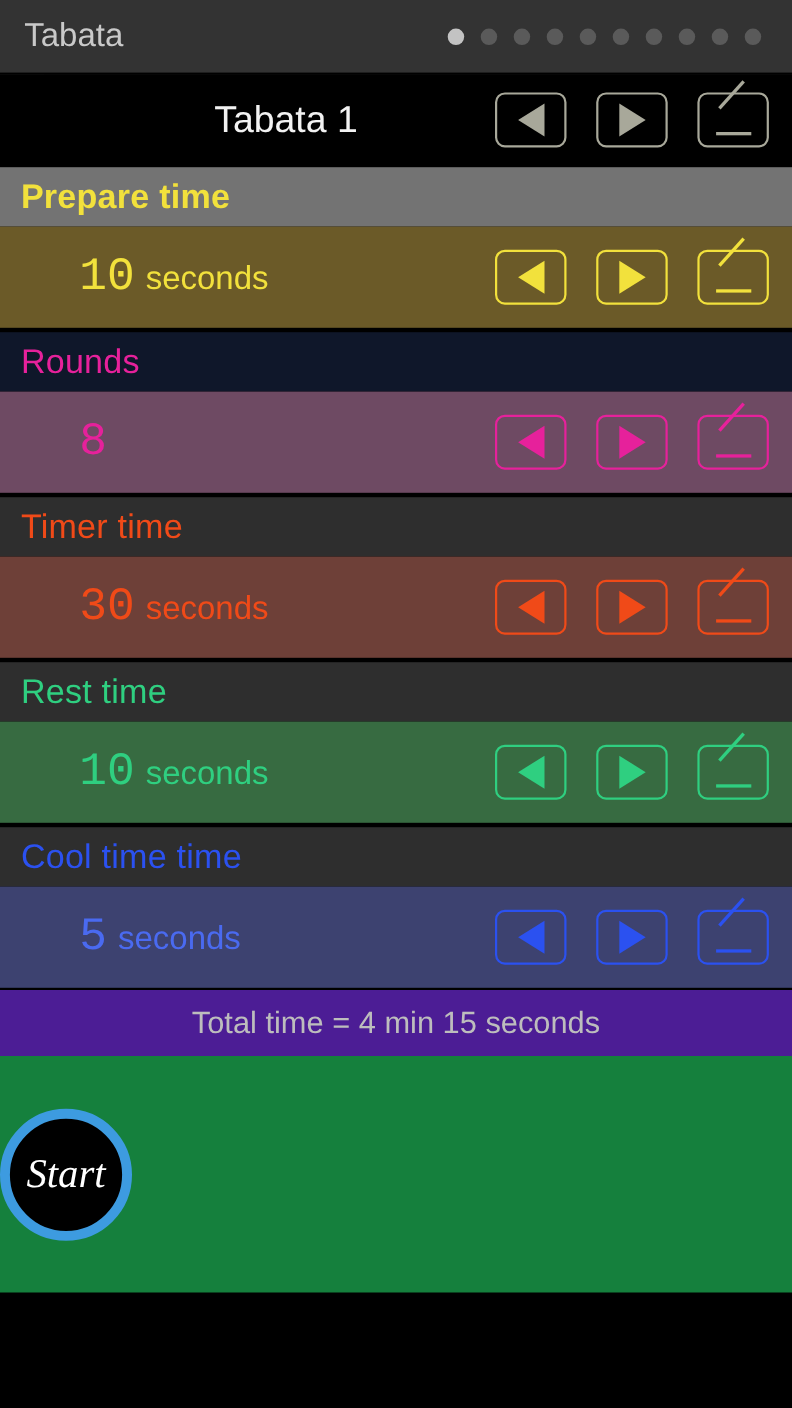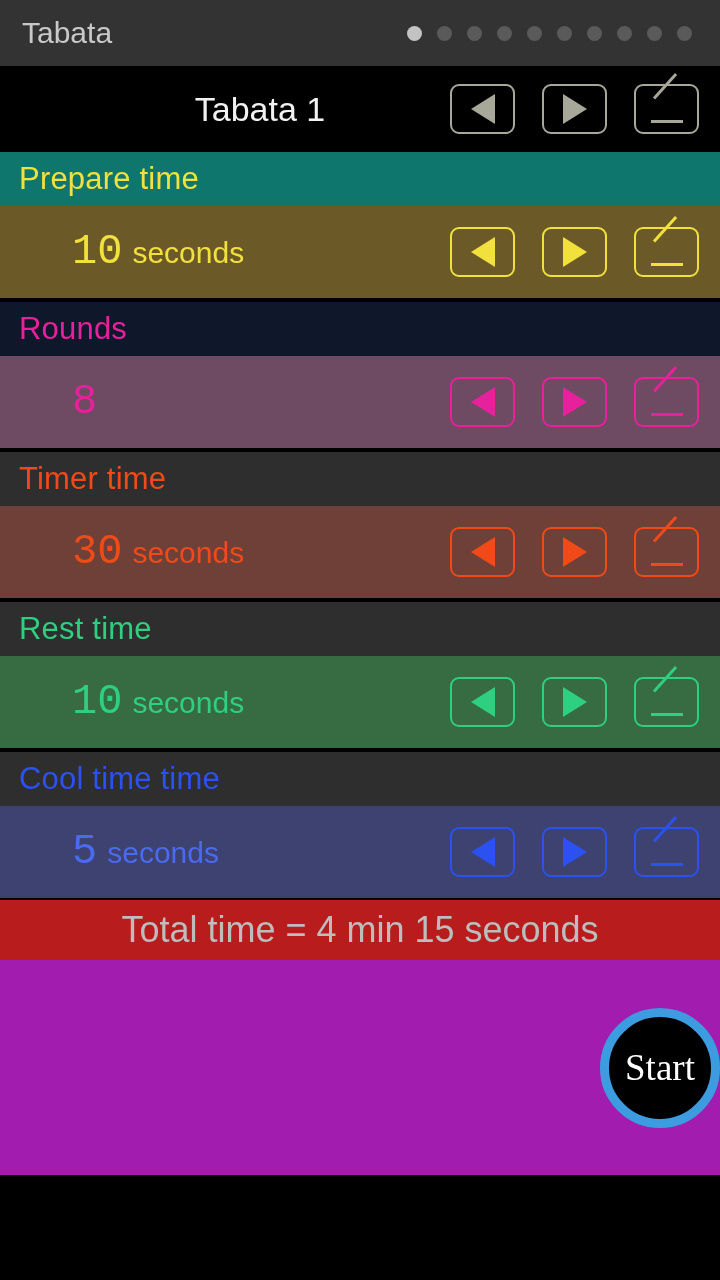--- a/index.html
+++ b/index.html
@@ -105,27 +105,27 @@
     position: relative; height: 94px;
     display: flex; align-items: center;
     border-bottom: 2px solid #000;
   }
   .val { margin-left: 72px; display: flex; align-items: baseline; }
   .val .num { font-size: 42px; line-height: 42px; font-family: Liberation Mono, monospace; }
   .val .unit { font-size: 30px; line-height: 30px; margin-left: 10px; }
 
   
   .total {
-    height: 60px; background: #b91c1c;
+    height: 60px; background: #4c1d95;
     display: flex; align-items: center; justify-content: center;
-    color: #bdbdbd; font-size: 36px;
+    color: #bdbdbd; font-size: 28px;
   }
   .startzone {
-    height: 215px; background: #a21caf;
-    display: flex; align-items: center; justify-content: flex-end;
+    height: 215px; background: #15803d;
+    display: flex; align-items: center; justify-content: flex-start; font-style: italic;
   }
   .startbtn {
     width: 120px; height: 120px; border-radius: 50%;
     border: 9px solid #3d9be0; background: #000;
     display: flex; align-items: center; justify-content: center;
   }
   .startbtn span {
     color: #ffffff; font-family: "Liberation Serif", serif;
     font-size: 37px; line-height: 37px;
   }
@@ -164,21 +164,21 @@
       <div class="ctrl">
         <div class="pencil">
           <div class="stroke"></div>
             <div class="base"></div>
         </div>
       </div>
     </div>
   </div>
 
   <div id="sections-container">
-      <div class="sec-head" style="background: #0f766e;">
+      <div class="sec-head" style="background: #737373; font-weight: bold;">
         <span style="color: rgb(242, 225, 60);">Prepare time</span>
       </div>
       <div class="sec-body" style="background: rgb(107, 90, 40);">
         <div class="val">
           <span class="num" style="color: rgb(242, 225, 60);">10</span>
           <span class="unit" style="color: rgb(242, 225, 60);">seconds</span>
         </div>
         <div class="ctrls">
           <div class="ctrl" style="border-color: rgb(242, 225, 60);">
             <div class="tri left" style="border-right-color:#f2e13c"></div>

